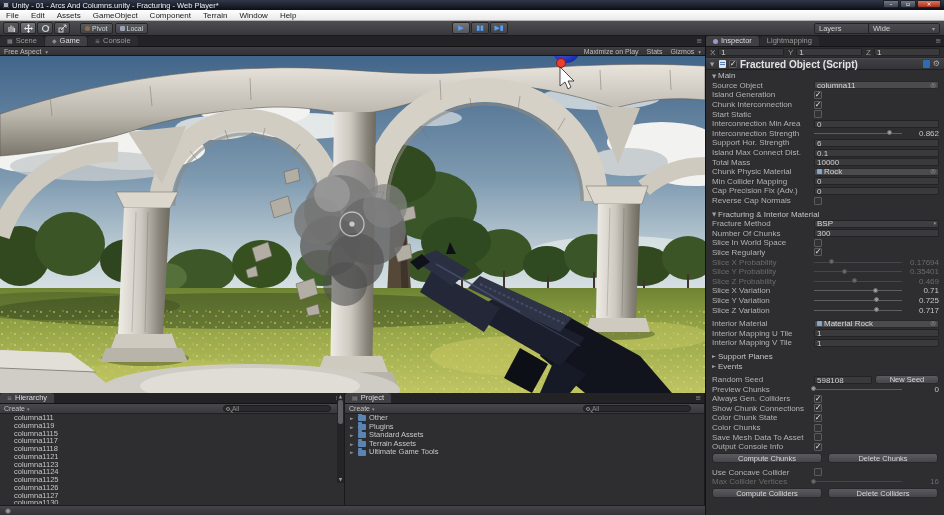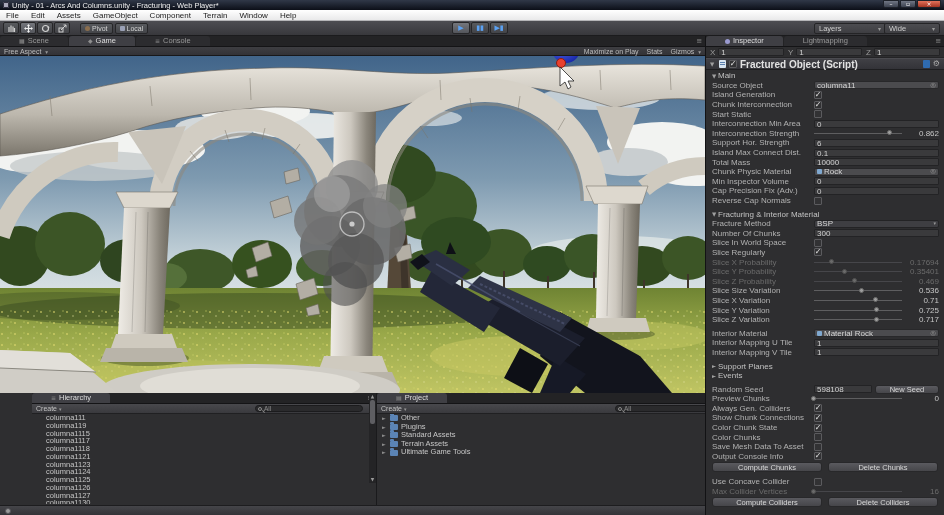--- a/index.html
+++ b/index.html
@@ -35,44 +35,44 @@
   .pivotgrp{position:absolute;left:80px;top:2px;display:flex;gap:2px;}
   .pivotgrp .tbtn{padding:0 4px;font-size:7px;gap:2px;height:11px;}
   .mini-ico{width:5px;height:5px;border-radius:50%;background:#8b6e4e;flex:none;}
   .mini-ico.gray{background:#9aa0b5;border-radius:1px;}
   .playgrp{position:absolute;left:452px;top:1px;display:flex;gap:1px;}
   .playgrp .tbtn{width:18px;color:#5ba1f2;font-size:7px;}
   .dd{position:absolute;top:2px;height:11px;background:linear-gradient(#4c4c50,#3e3e42);
       border:1px solid #242426;border-radius:2px;display:flex;align-items:center;
       justify-content:space-between;padding:0 4px;font-size:7.5px;color:#cfcfcf;}
   .dd .arr{color:#9a9a9a;font-size:6px;margin-left:4px;}
-  .dd.layers{right:58px;width:72px;} .dd.wide{right:4px;width:56px;}
+  .dd.layers{right:58px;width:72px;} .dd.wide{right:4px;width:72px;}
 
   
   .tabstrip{position:absolute;display:flex;align-items:flex-end;background:#232325;
             border-bottom:1px solid #141416;}
-  .tab{height:10px;padding:0 19px;margin:0 1px 0 0;border-radius:3px 3px 0 0;background:#2c2c2f;
+  .tab{height:10px;padding:0 7px;margin:0 1px 0 0;border-radius:3px 3px 0 0;background:#2c2c2f;
        color:#989898;display:flex;align-items:center;gap:3px;font-size:7.5px;line-height:10px;}
   .tab.active{background:#3f3f44;color:#dedede;}
   .tabico{font-size:6px;color:#8f8f8f;}
   .panelmenu{margin-left:auto;margin-right:3px;color:#8a8a8a;font-size:7px;line-height:10px;}
   .main-tabs{left:0;top:36px;width:705px;height:11px;}
 
   
   .gamebar{position:absolute;left:0;top:47px;width:705px;height:9px;display:flex;align-items:center;
            background:linear-gradient(#3e3e42,#333337);border-bottom:1px solid #18181a;
            font-size:7px;color:#bdbdbd;padding:0 4px;}
   .gamebar .right{margin-left:auto;display:flex;gap:8px;align-items:center;}
   .gamebar .arr{font-size:5.5px;color:#9a9a9a;margin-left:2px;}
 
   
   .viewport{position:absolute;left:0;top:56px;width:705px;height:337px;background:#000;overflow:hidden;}
 
   
-  .panel{position:absolute;top:393px;height:112px;background:#2e2e30;border-right:1px solid #1a1a1c;margin-left:32px;}
+  .panel{position:absolute;top:393px;height:112px;background:#2e2e30;border-right:1px solid #1a1a1c;}
   .panel.hier{left:0;width:345px;} .panel.proj{left:345px;width:360px;}
   .ptabs{position:relative;height:11px;display:flex;align-items:flex-end;background:#232325;
          border-bottom:1px solid #141416;}
   .createbar{height:10px;display:flex;align-items:center;background:linear-gradient(#48484c,#3a3a3e);
              border-bottom:1px solid #202022;padding:0 4px;font-size:7px;color:#c4c4c4;}
   .create-btn{display:flex;align-items:center;gap:2px;}
   .search{margin-left:auto;margin-right:9px;width:108px;height:7px;background:#2a2a2c;
           border:1px solid #1b1b1d;border-radius:4px;display:flex;align-items:center;
           font-size:6.5px;color:#8d8d8d;padding:0 2px;gap:2px;}
   .mag{width:4px;height:4px;border:1px solid #8a8a8a;border-radius:50%;position:relative;flex:none;}
@@ -635,21 +635,21 @@
         </div>
         <div class="irow object">
           <span class="label">Chunk Physic Material</span>
           <div class="ofield">
             <span class="aicon"></span>
             <span>Rock</span>
             <span class="picker glyph">◎</span>
           </div>
         </div>
         <div class="irow field">
-          <span class="label">Min Inspector Volume</span>
+          <span class="label">Min Collider Mapping</span>
           <div class="tfield">0</div>
         </div>
         <div class="irow field">
           <span class="label">Cap Precision Fix (Adv.)</span>
           <div class="tfield">0</div>
         </div>
         <div class="irow check">
           <span class="label">Reverse Cap Normals</span>
           <div class="cbox"></div>
         </div>
@@ -692,27 +692,20 @@
             <div class="knob" style="left: calc(35% - 3px);"></div>
           </div>
           <span class="sval">0.35401</span>
         </div>
         <div class="irow slider disabled">
           <span class="label">Slice Z Probability</span>
           <div class="track">
             <div class="knob" style="left: calc(47% - 3px);"></div>
           </div>
           <span class="sval">0.469</span>
-        </div>
-        <div class="irow slider">
-          <span class="label">Slice Size Variation</span>
-          <div class="track">
-            <div class="knob" style="left: calc(54% - 3px);"></div>
-          </div>
-          <span class="sval">0.536</span>
         </div>
         <div class="irow slider">
           <span class="label">Slice X Variation</span>
           <div class="track">
             <div class="knob" style="left: calc(71% - 3px);"></div>
           </div>
           <span class="sval">0.71</span>
         </div>
         <div class="irow slider">
           <span class="label">Slice Y Variation</span>

